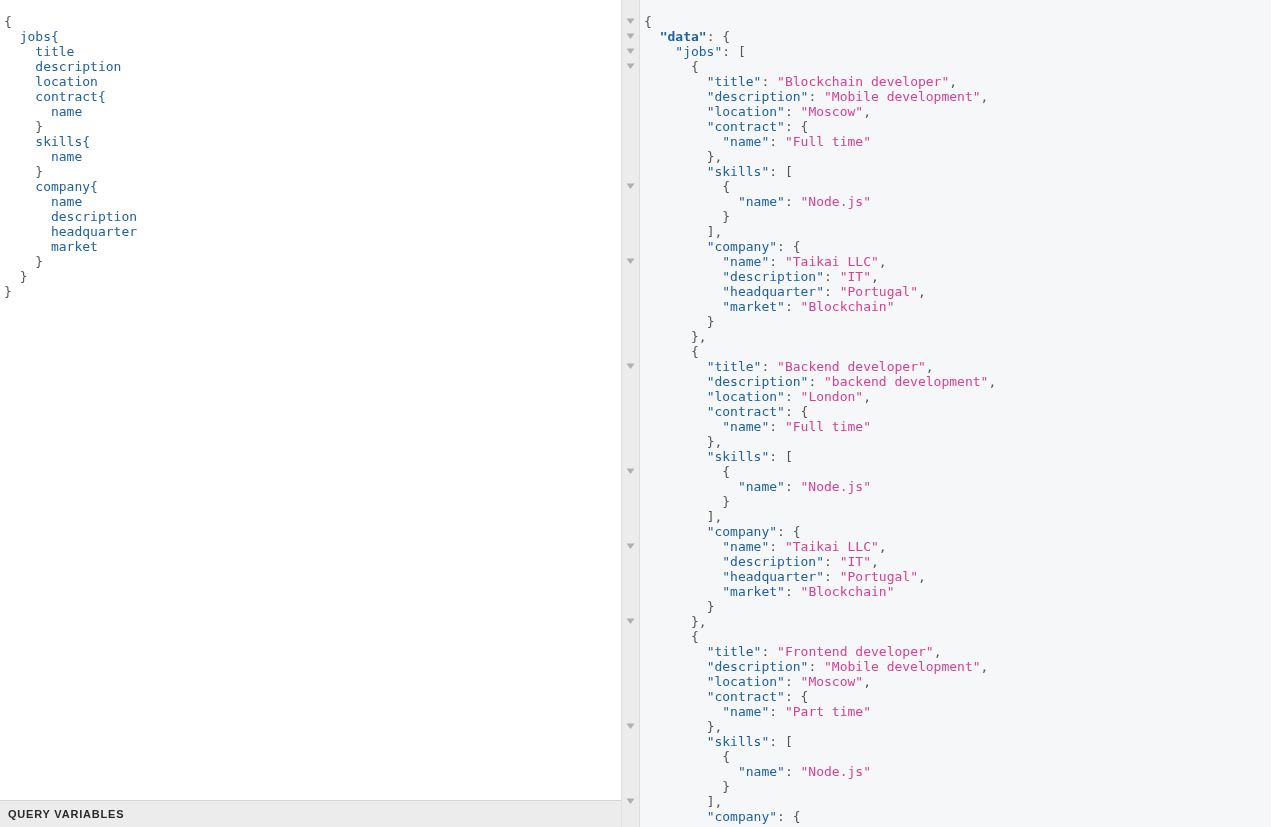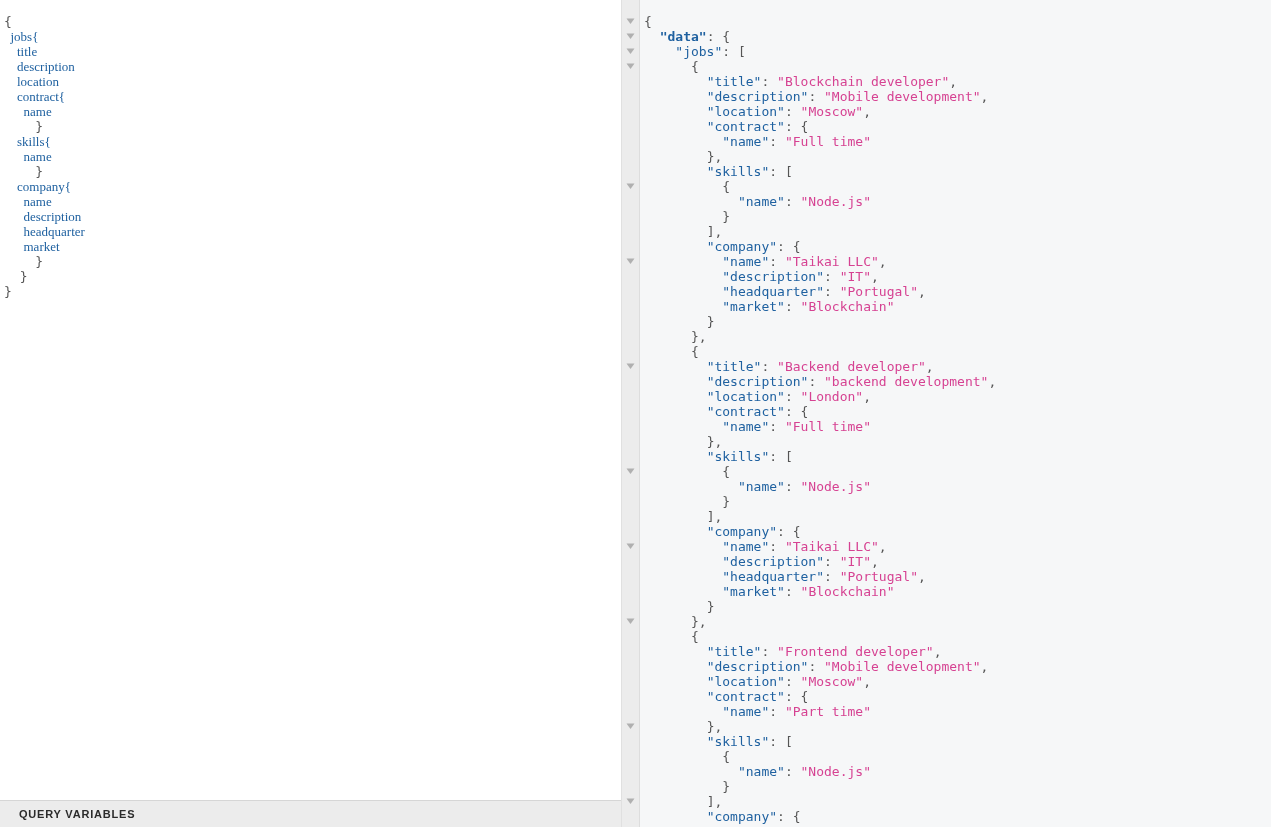--- a/index.html
+++ b/index.html
@@ -50,31 +50,31 @@
     white-space: pre;
     letter-spacing: 0px;
   }
 
   .query-editor .code {
     padding-left: 4px;
     color: #1F61A0;
   }
 
   .q-punct  { color: #555555; }
-  .q-field  { color: #1F61A0; font-family: Liberation Serif, serif; }
+  .q-field  { color: #1F61A0; }
 
   
   .variables-bar {
     height: 27px;
     flex: 0 0 27px;
     background: #ececec;
     border-top: 1px solid #d6d6d6;
     display: flex;
     align-items: center;
-    padding-left: 19px;
+    padding-left: 8px;
     box-sizing: border-box;
     margin-top: 40px;
   }
   .variables-title {
     font-family: "Liberation Sans", sans-serif;
     font-size: 11px;
     font-weight: bold;
     letter-spacing: 0.8px;
     color: #2b2b2b;
     user-select: none;

